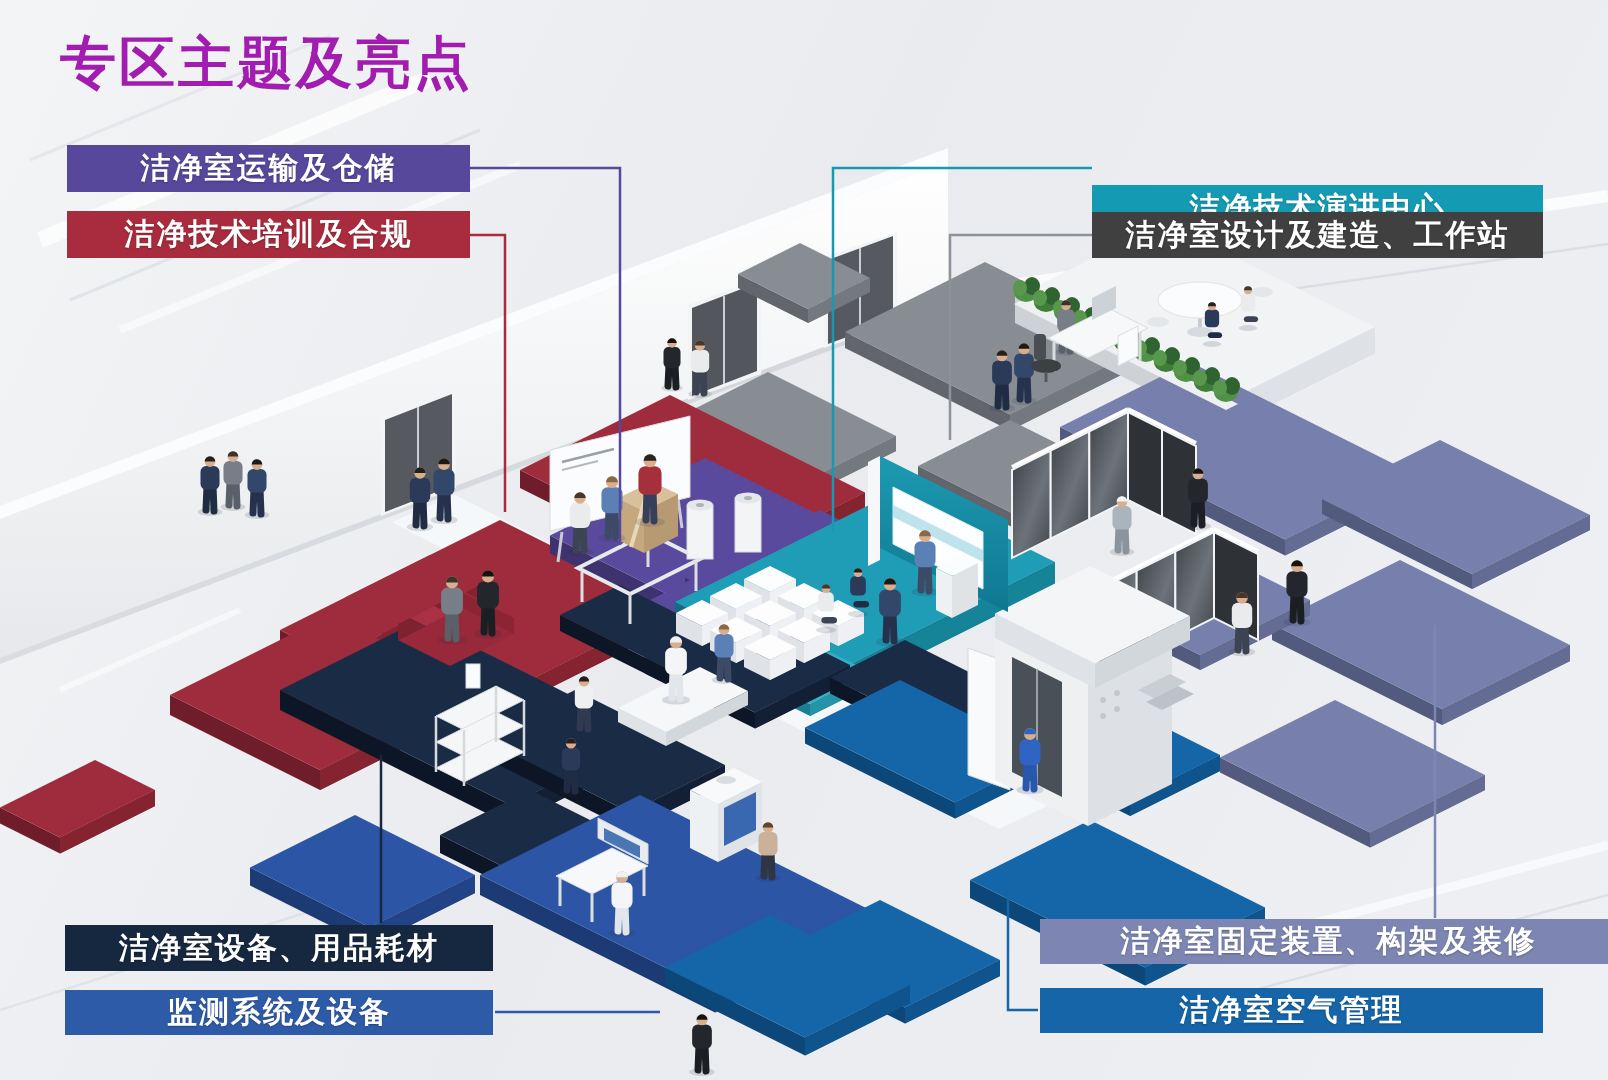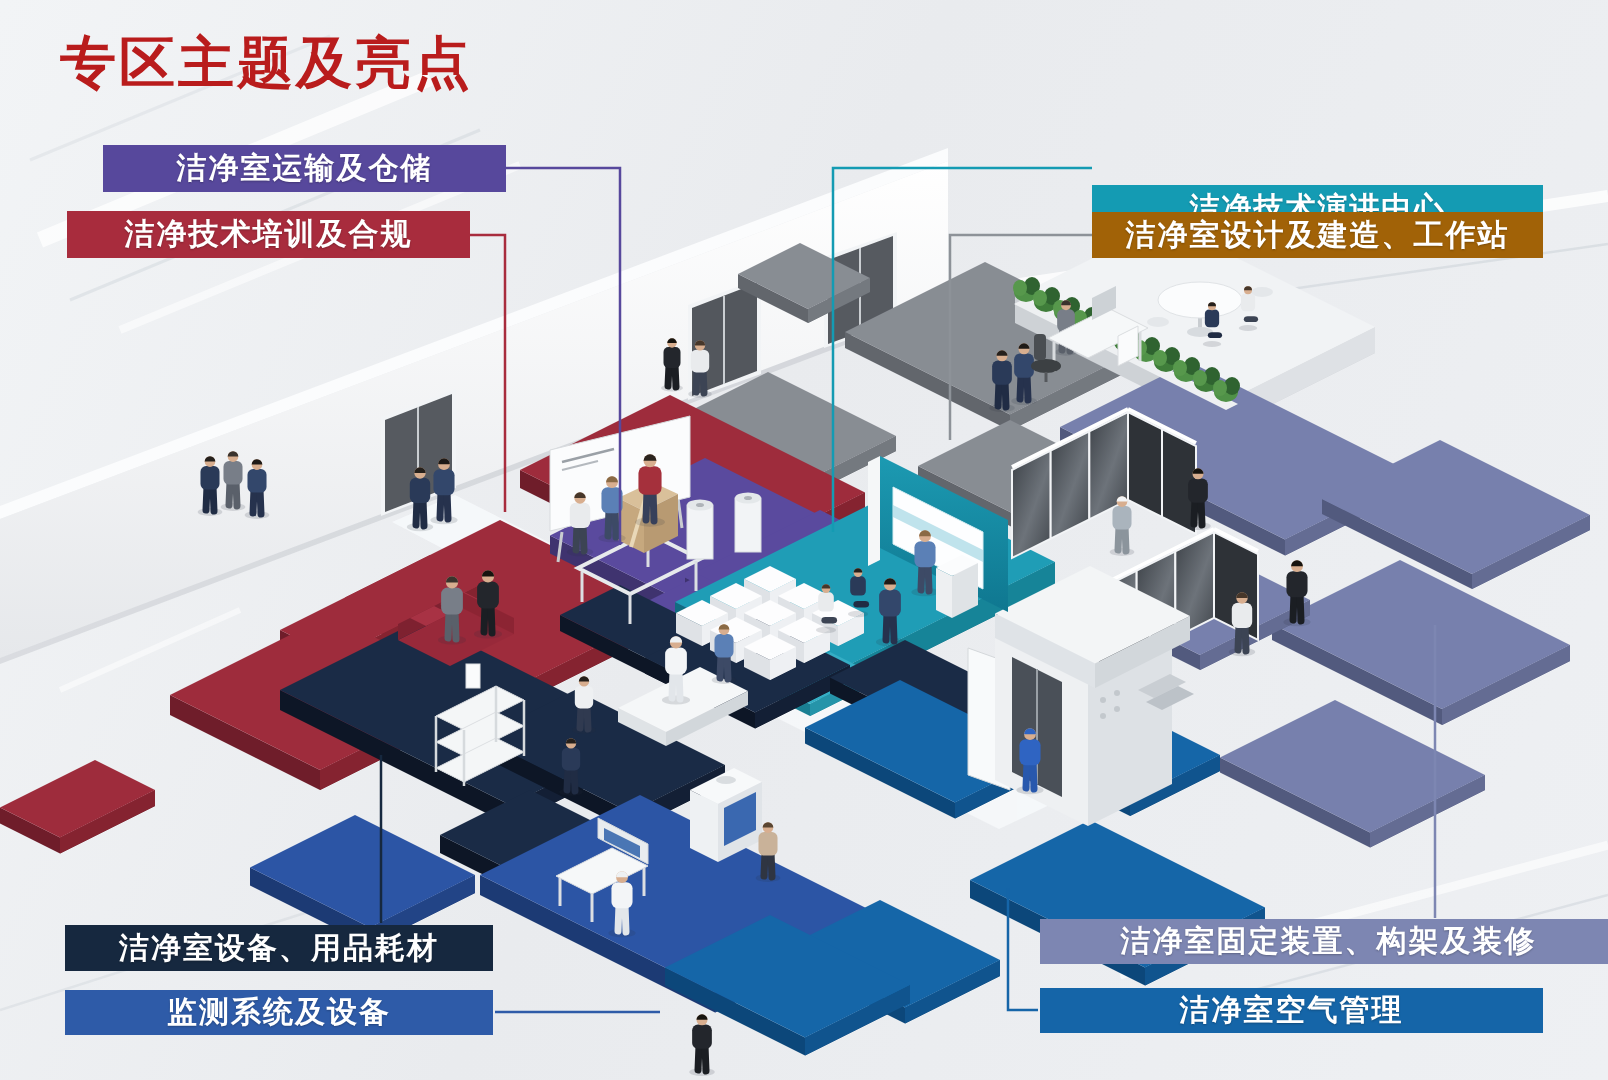--- a/index.html
+++ b/index.html
@@ -679,32 +679,32 @@
       <polyline points="470,235 505,235 505,512" stroke="#a82c3d"></polyline>
       <polyline points="1092,168 833,168 833,532" stroke="#149bb3"></polyline>
       <polyline points="1092,235 950,235 950,440" stroke="#8d9298"></polyline>
       <polyline points="381,923 381,755" stroke="#16283f"></polyline>
       <polyline points="495,1012 660,1012" stroke="#2e5ba8"></polyline>
       <polyline points="1435,918 1435,625" stroke="#7d86b2"></polyline>
       <polyline points="1038,1010 1008,1010 1008,888" stroke="#1565a8"></polyline>
     </g>
   </svg>
 
-  <h1 class="title" style="color: #b91c1c;">专区主题及亮点</h1>
-
-  <div class="banner b-transport" style="background: rgb(87, 72, 156); margin-left: 36px;">
+  <h1 class="title" style="color: #a21caf;">专区主题及亮点</h1>
+
+  <div class="banner b-transport" style="background: rgb(87, 72, 156);">
       <span>洁净室运输及仓储</span>
     </div>
   <div class="banner b-training" style="background: rgb(168, 44, 61);">
       <span>洁净技术培训及合规</span>
     </div>
   <div class="banner b-speech" style="background: rgb(20, 155, 179); margin-top: 40px;">
       <span>洁净技术演讲中心</span>
     </div>
-  <div class="banner b-design" style="background: #a16207;">
+  <div class="banner b-design" style="background: #404040;">
       <span>洁净室设计及建造、工作站</span>
     </div>
   <div class="banner b-equipment" style="background: rgb(22, 40, 63);">
       <span>洁净室设备、用品耗材</span>
     </div>
   <div class="banner b-monitoring" style="background: rgb(46, 91, 168);">
       <span>监测系统及设备</span>
     </div>
   <div class="banner b-fixtures" style="background: rgb(125, 134, 178);">
       <span>洁净室固定装置、构架及装修</span>

